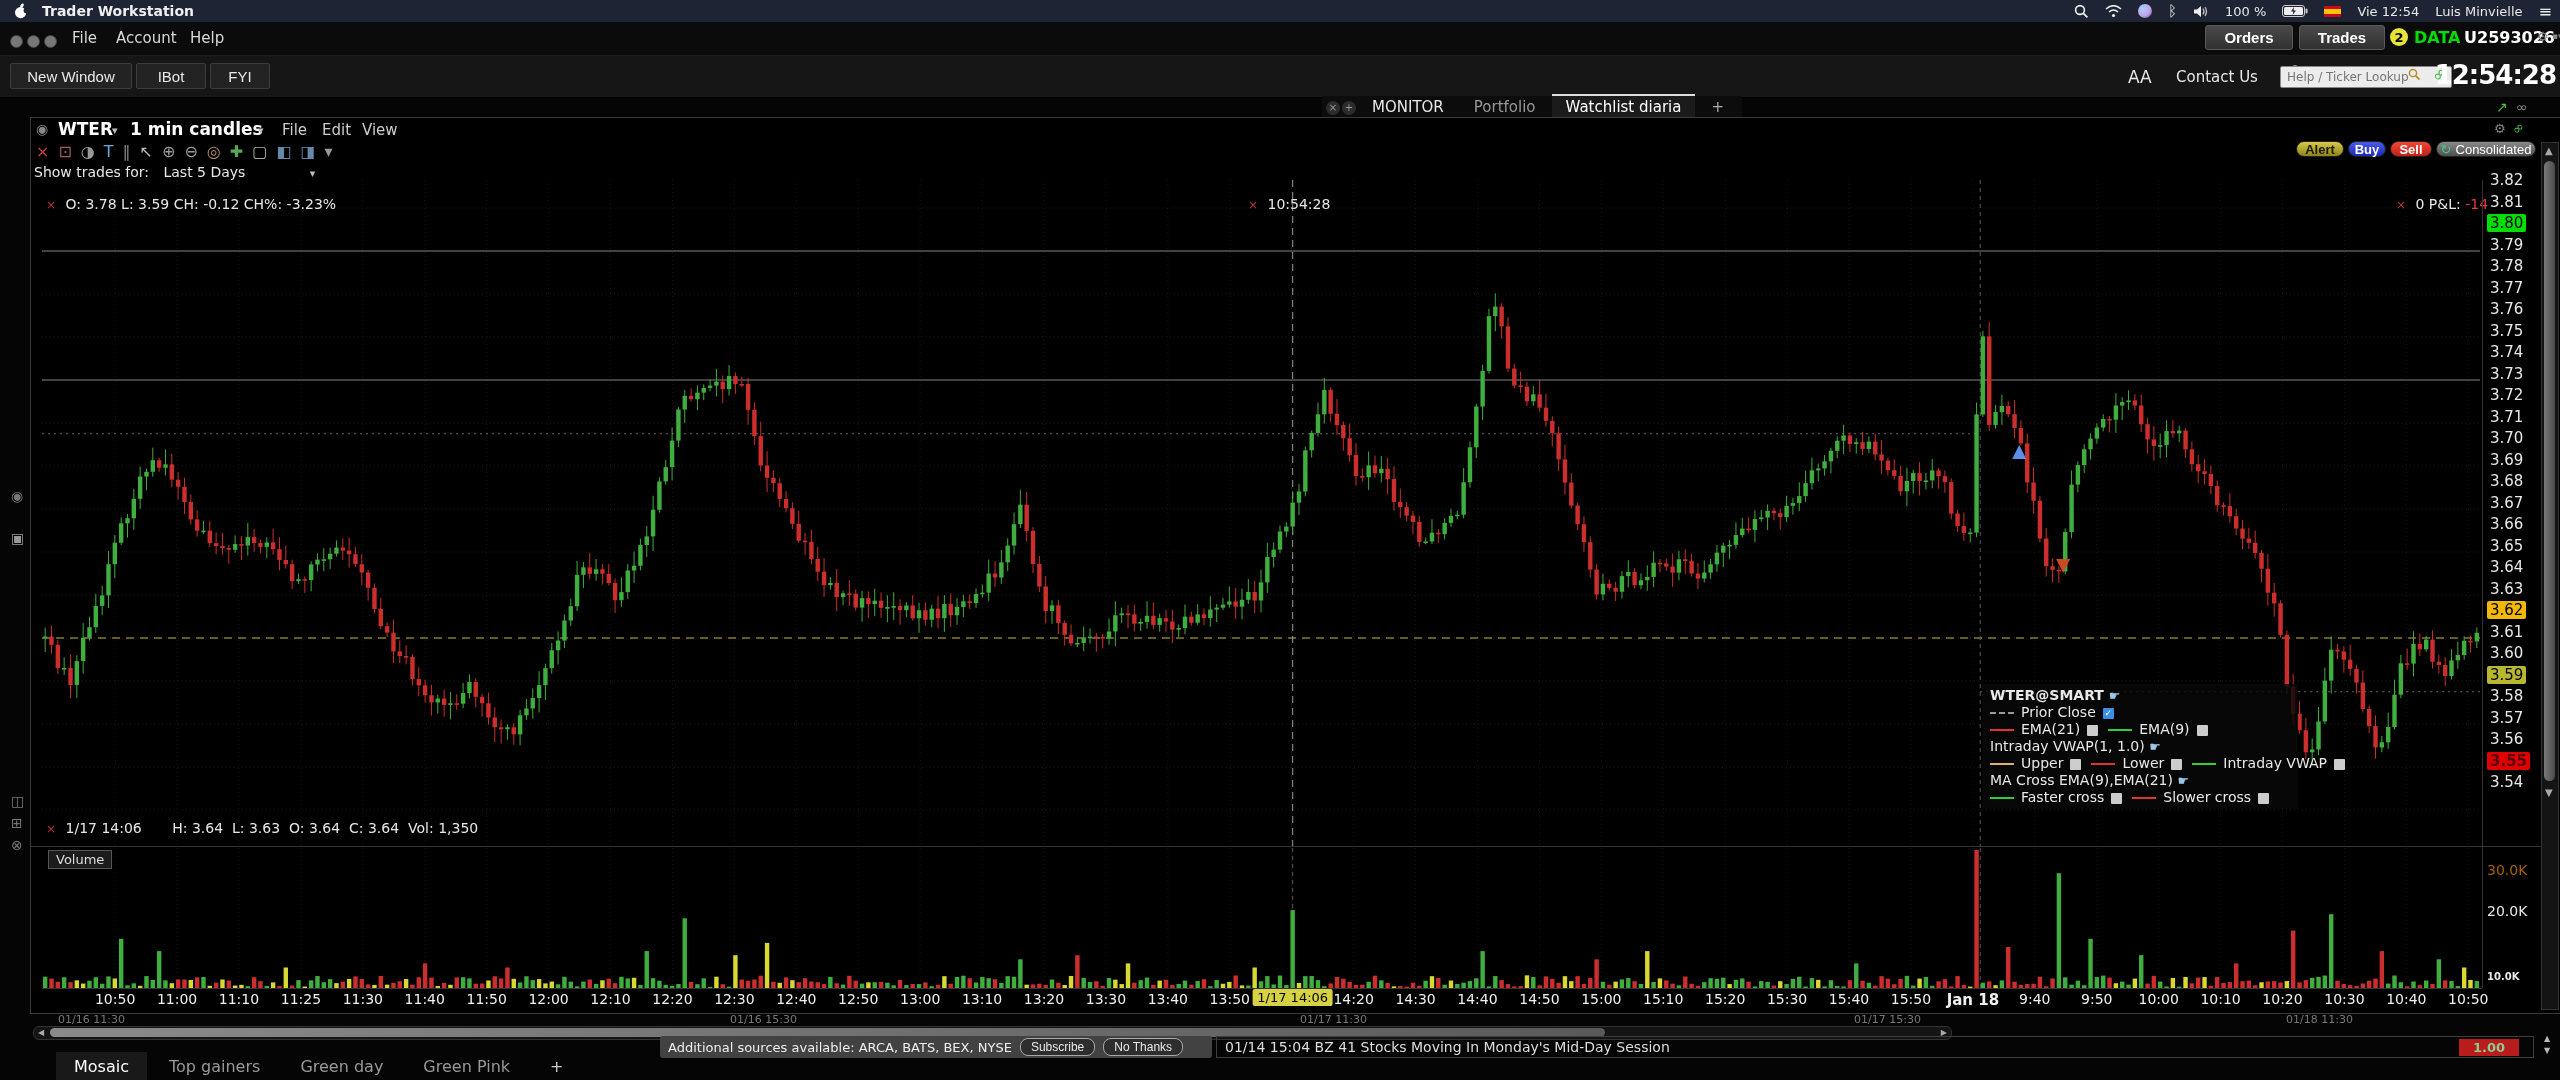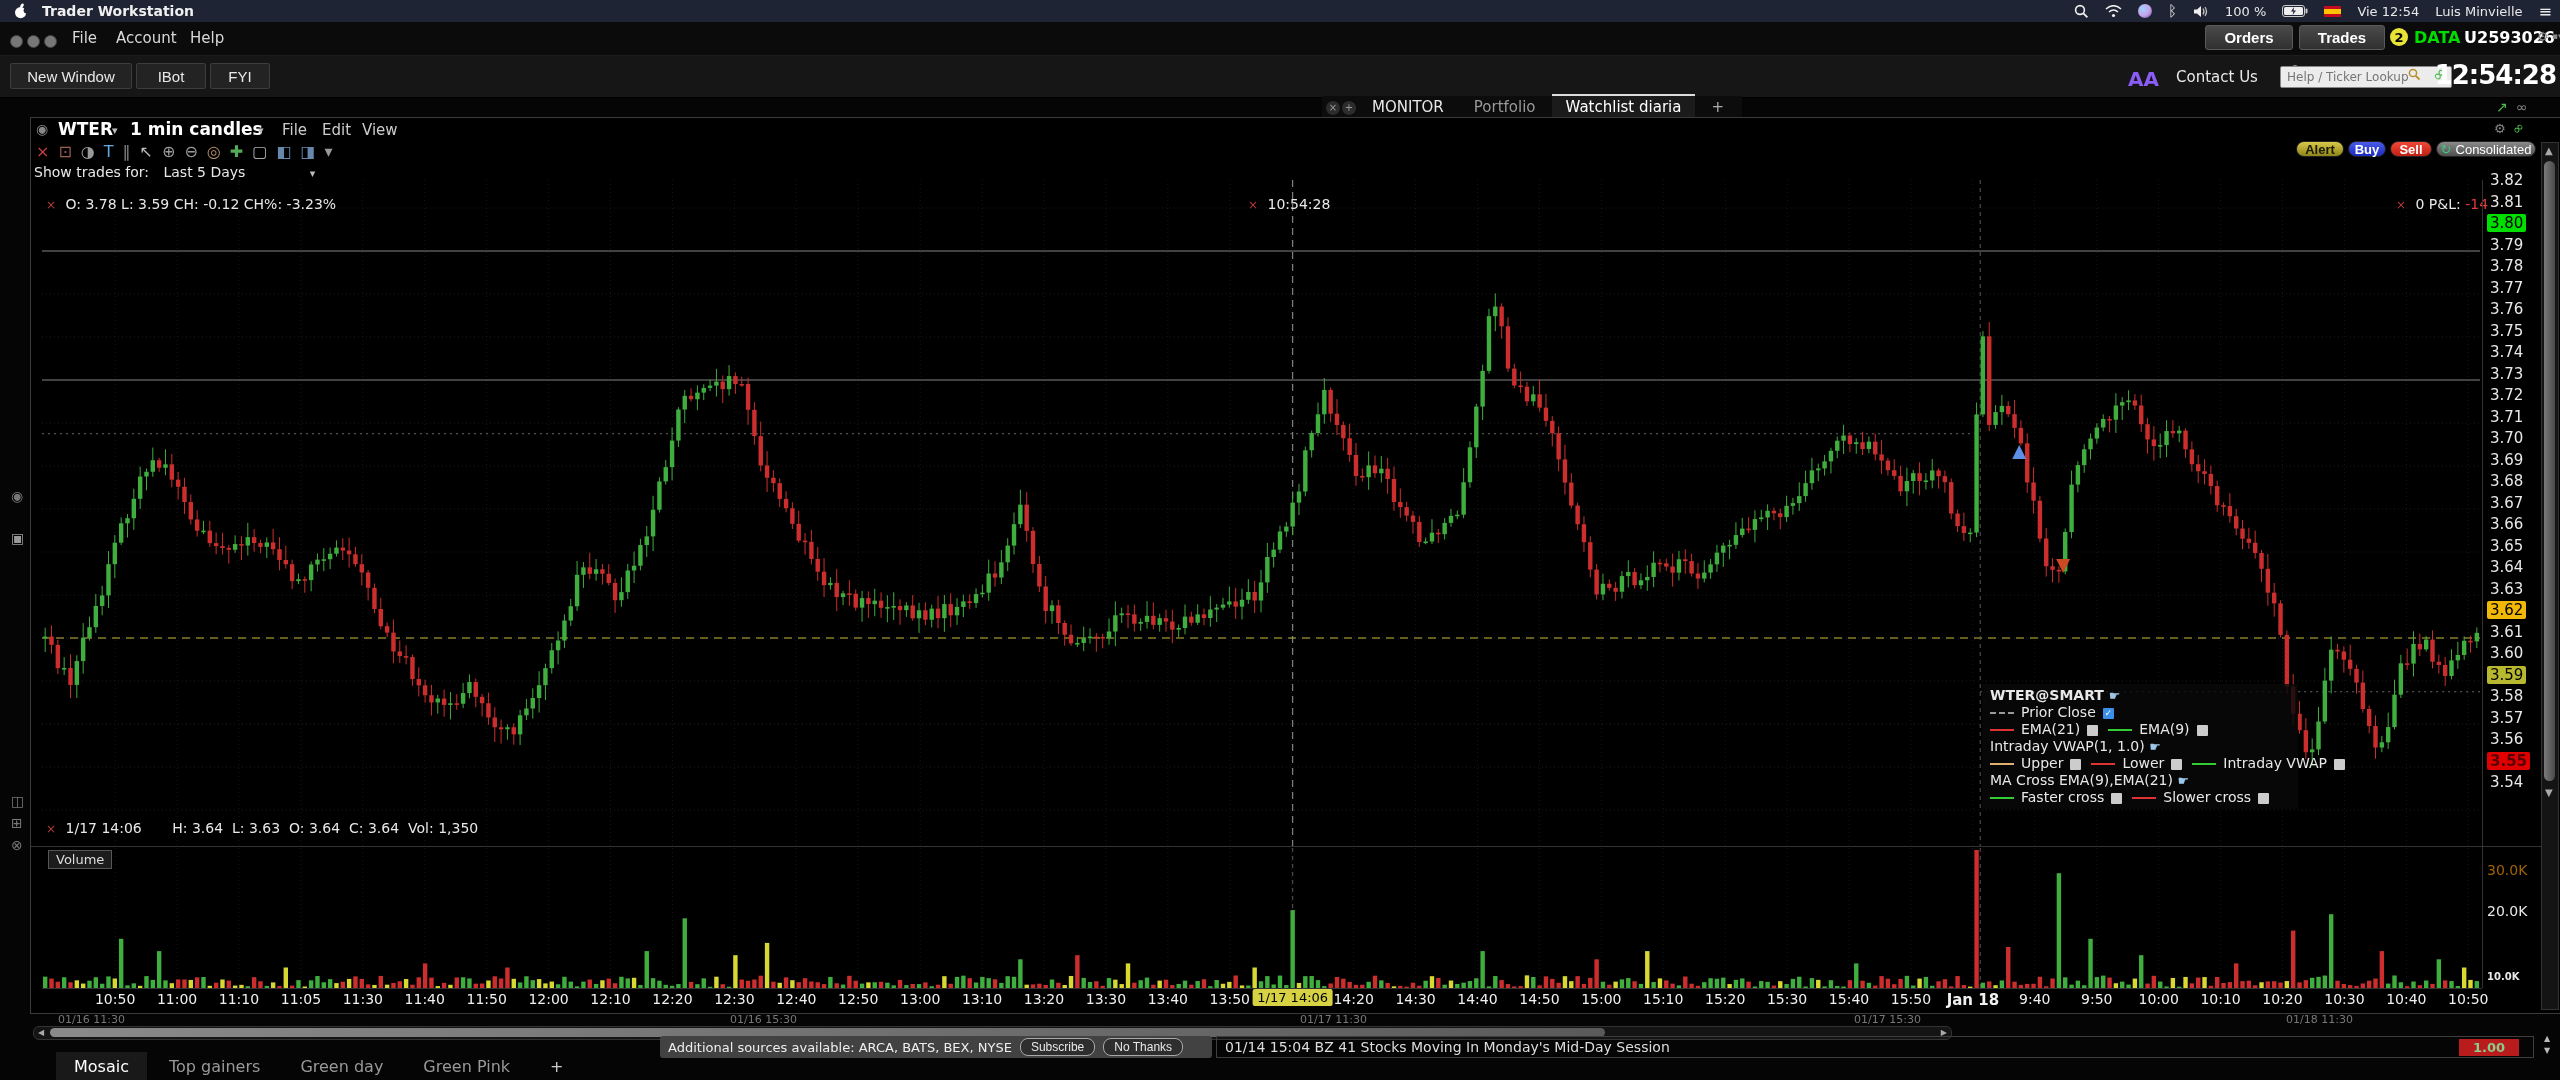--- a/index.html
+++ b/index.html
@@ -137,21 +137,21 @@
     <span class="abs" style="left:2414px;top:6px;color:#00dd00;font-weight:bold;font-size:16px">DATA</span>
     <span class="abs" style="left:2464px;top:6px;color:#fff;font-weight:bold;font-size:16px">U2593026</span>
     <span class="abs" style="left:2537px;top:7px;color:#888;font-size:13px">⚙</span>
     <span class="abs" style="left:2552px;top:9px;color:#888;font-size:9px">▪▾</span>
   </div>
 
   <div id="topbar" class="abs">
     <button class="toolbtn" style="left:10px;width:122px">New Window</button>
     <button class="toolbtn" style="left:136px;width:70px">IBot</button>
     <button class="toolbtn" style="left:210px;width:60px">FYI</button>
-    <span class="abs" style="left:2128px;top:11px;font-weight:bold;font-size:20px;color:#8b5cf6">AA</span>
+    <span class="abs" style="left:2128px;top:11px;font-weight:normal;font-size:17px;color:#e5e5e5">AA</span>
     <span class="abs" style="left:2176px;top:12px;font-size:15px;color:#e8e8e8">Contact Us</span>
     <span class="abs" style="left:2288px;top:9px">
         <svg width="14" height="17" viewBox="0 0 14 17">
           <rect x="1" y="7" width="12" height="9" rx="1.5" fill="none" stroke="#bbb" stroke-width="1.5"></rect>
           <path d="M3.5 7 V4.5 A3.5 3.5 0 0 1 10.5 4.5 V7" fill="none" stroke="#bbb" stroke-width="1.5"></path>
         </svg>
       </span>
     <input id="ticker-input" placeholder="Help / Ticker Lookup" style="">
     <span class="abs" style="left:2408px;top:12px">
         <svg width="13" height="13" viewBox="0 0 13 13">
@@ -1540,21 +1540,21 @@
   <div id="vaxis">
       <div class="abs" style="left: 2487px; top: 862px; font-size: 14px; color: #a16207;">30.0K</div>
       <div class="abs" style="left: 2487px; top: 903px; font-size: 14px; color: rgb(232, 232, 232);">20.0K</div>
       <div class="abs" style="left: 2487px; top: 971px; font-size: 10px; color: rgb(232, 232, 232); font-weight: bold;">10.0K</div>
     </div>
 
   <div class="abs" style="left:42px;top:988px;width:2440px;height:22px;border-top:1px solid #333" id="taxis">
       <span class="ttick" style="left: 73.14px;">10:50</span>
       <span class="ttick" style="left: 135.065px;">11:00</span>
       <span class="ttick" style="left: 196.99px;">11:10</span>
-      <span class="ttick" style="left: 258.916px;">11:05</span>
+      <span class="ttick" style="left: 258.916px;">11:25</span>
       <span class="ttick" style="left: 320.841px;">11:30</span>
       <span class="ttick" style="left: 382.766px;">11:40</span>
       <span class="ttick" style="left: 444.691px;">11:50</span>
       <span class="ttick" style="left: 506.616px;">12:00</span>
       <span class="ttick" style="left: 568.542px;">12:10</span>
       <span class="ttick" style="left: 630.467px;">12:20</span>
       <span class="ttick" style="left: 692.392px;">12:30</span>
       <span class="ttick" style="left: 754.317px;">12:40</span>
       <span class="ttick" style="left: 816.242px;">12:50</span>
       <span class="ttick" style="left: 878.168px;">13:00</span>

